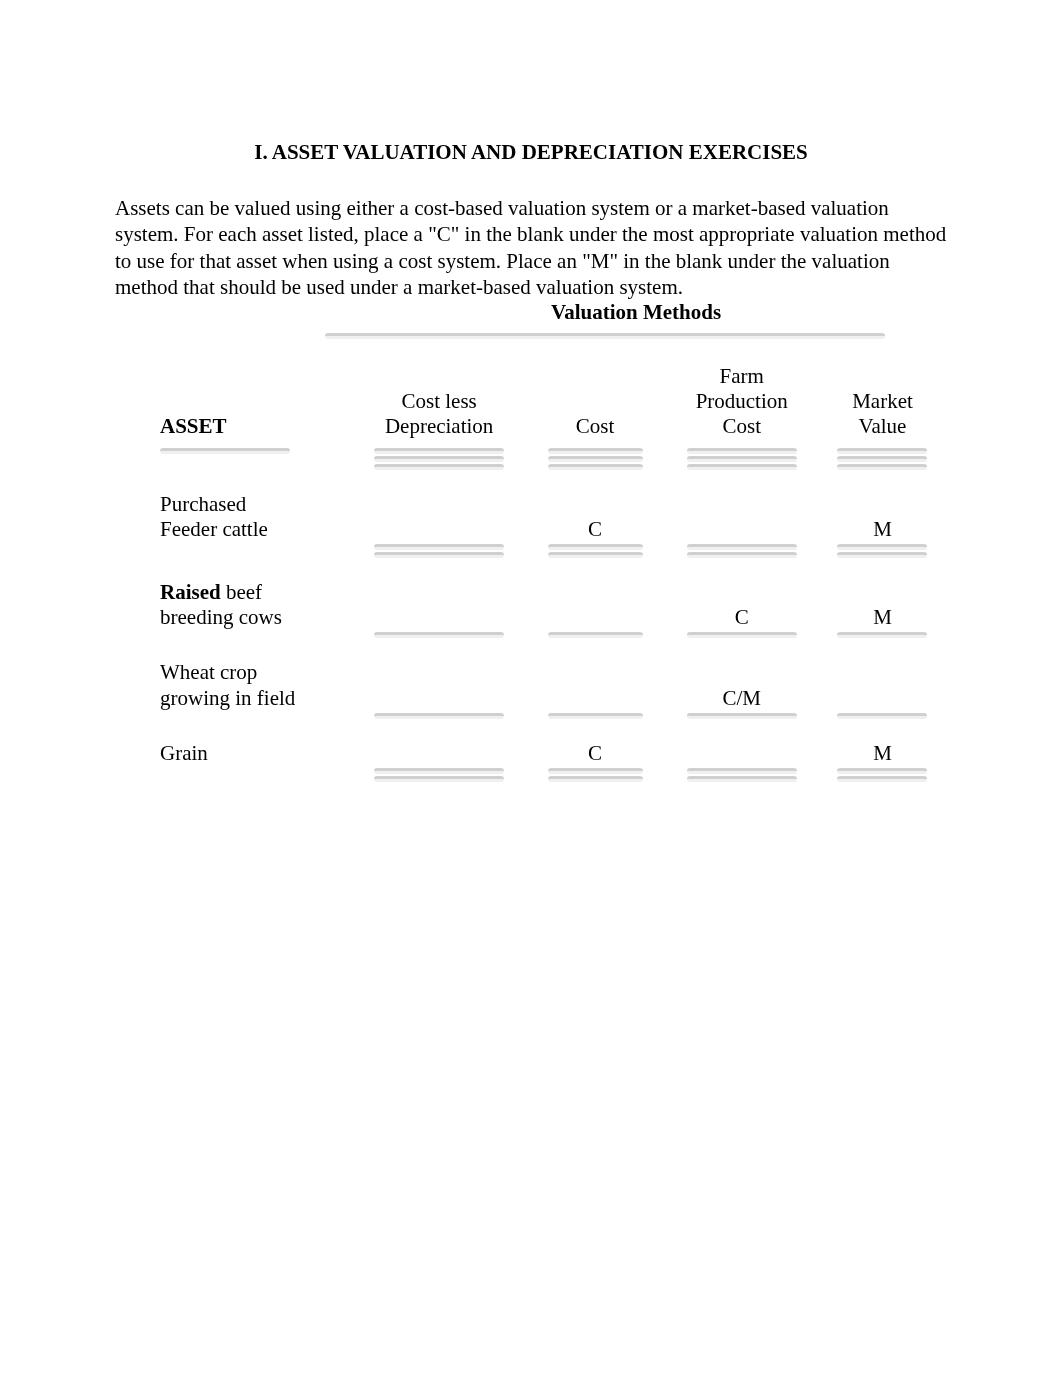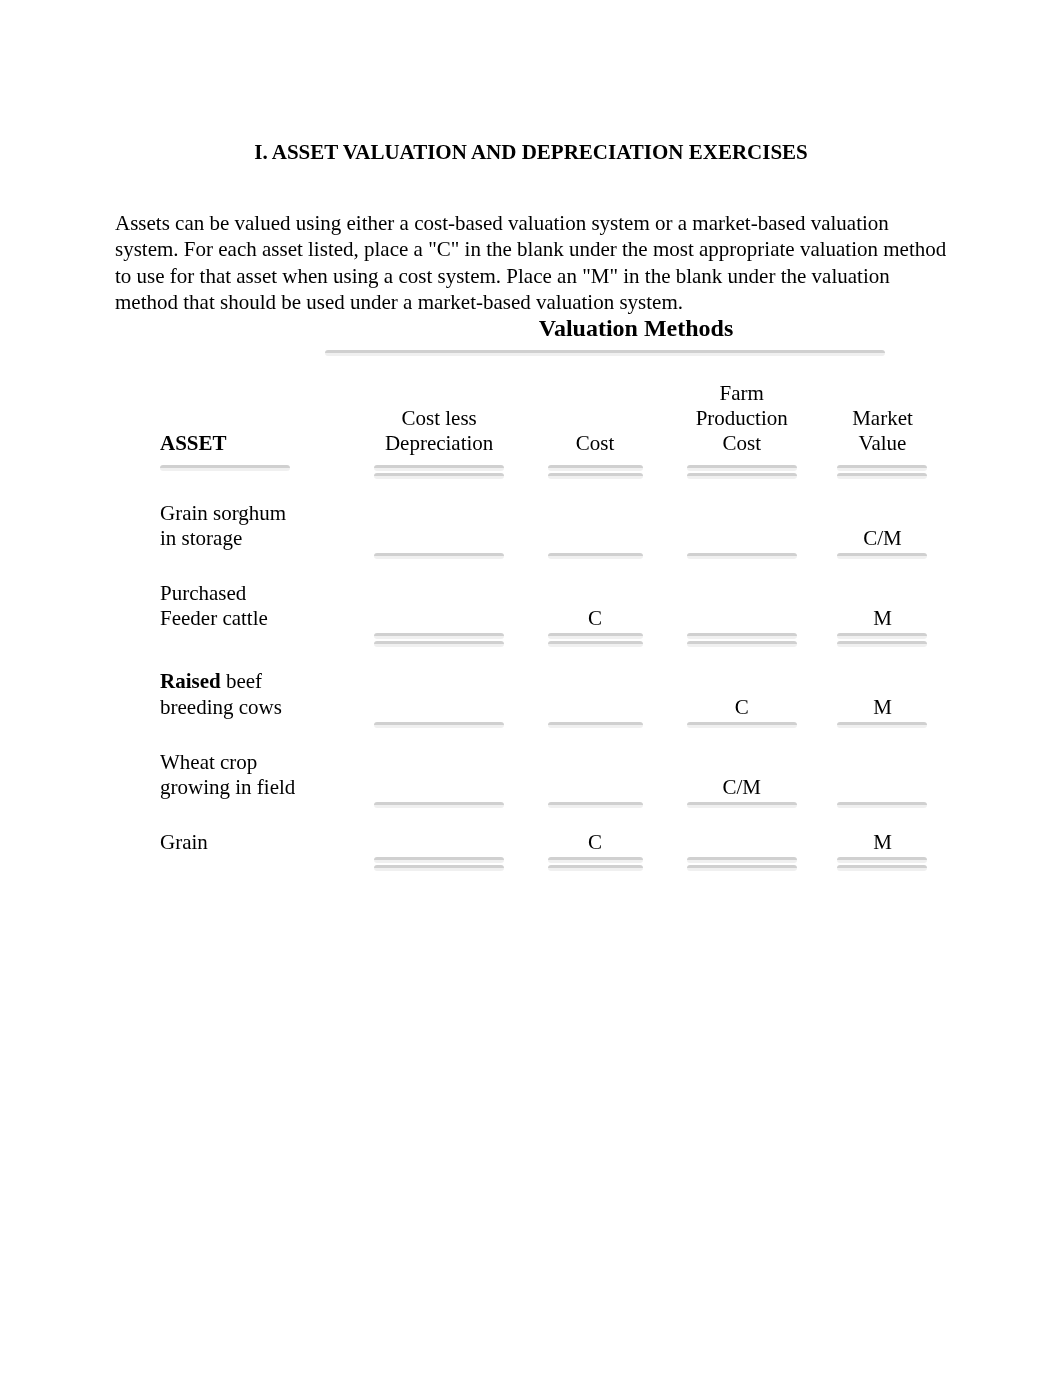--- a/index.html
+++ b/index.html
@@ -14,34 +14,34 @@
       background: #ffffff;
       font-family: "Times New Roman", Times, serif;
       font-size: 21px;
       color: #000000;
       padding: 140px 115px 0 115px;
     }
     
     .page-title {
       text-align: center;
       font-weight: bold;
-      margin-bottom: 45px;
+      margin-bottom: 30px;
       font-size: 21px;
     }
     
     .intro-text {
       line-height: 1.25;
       text-align: left;
     }
     
     .section-heading {
       text-align: center;
       font-weight: bold;
       margin-bottom: 8px;
-      font-size: 24px;
+      font-size: 21px;
       padding-left: 210px;
     }
     
     .heading-underline-wrap {
       padding-left: 210px;
       margin-bottom: 25px;
     }
     
     .heading-underline {
       width: 560px;
@@ -204,30 +204,20 @@
             <div class="cell-underline ul-cost"></div>
           </td>
       <td>
             <div class="cell-underline ul-fpc"></div>
           </td>
       <td>
             <div class="cell-underline ul-mv"></div>
           </td>
     </tr>
 
-    <tr class="data-row">
-      <td class="asset-cell">
-        <span>Grain sorghum</span><br>
-        <span>in storage</span>
-      </td>
-      <td></td>
-      <td></td>
-      <td></td>
-      <td>C/M</td>
-    </tr>
     <tr class="data-underline-row">
       <td class="asset-cell"></td>
       <td>
             <div class="cell-underline ul-cld"></div>
           </td>
       <td>
             <div class="cell-underline ul-cost"></div>
           </td>
       <td>
             <div class="cell-underline ul-fpc"></div>

